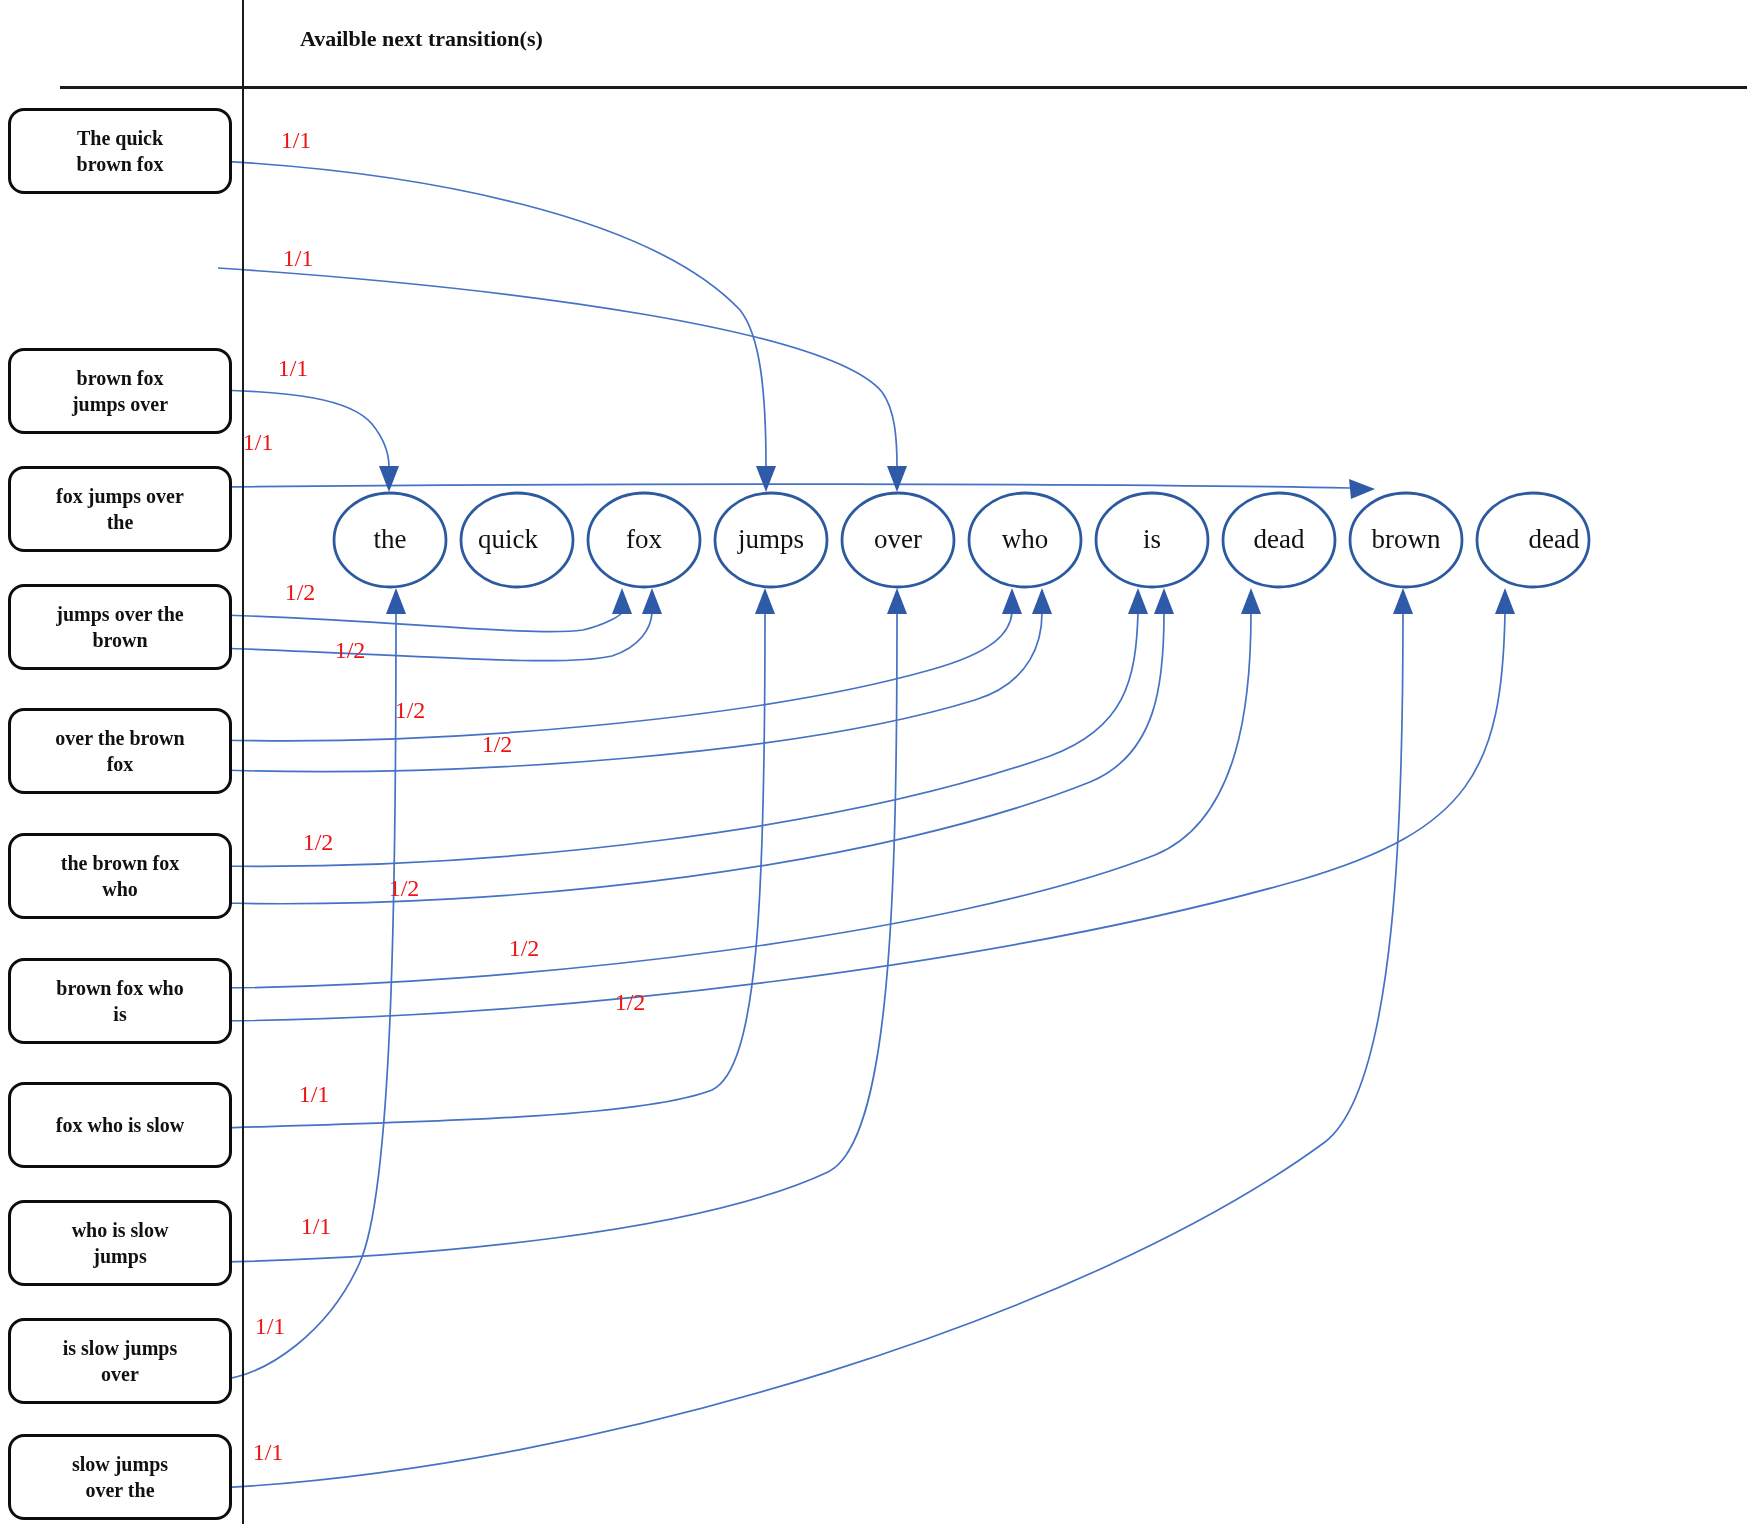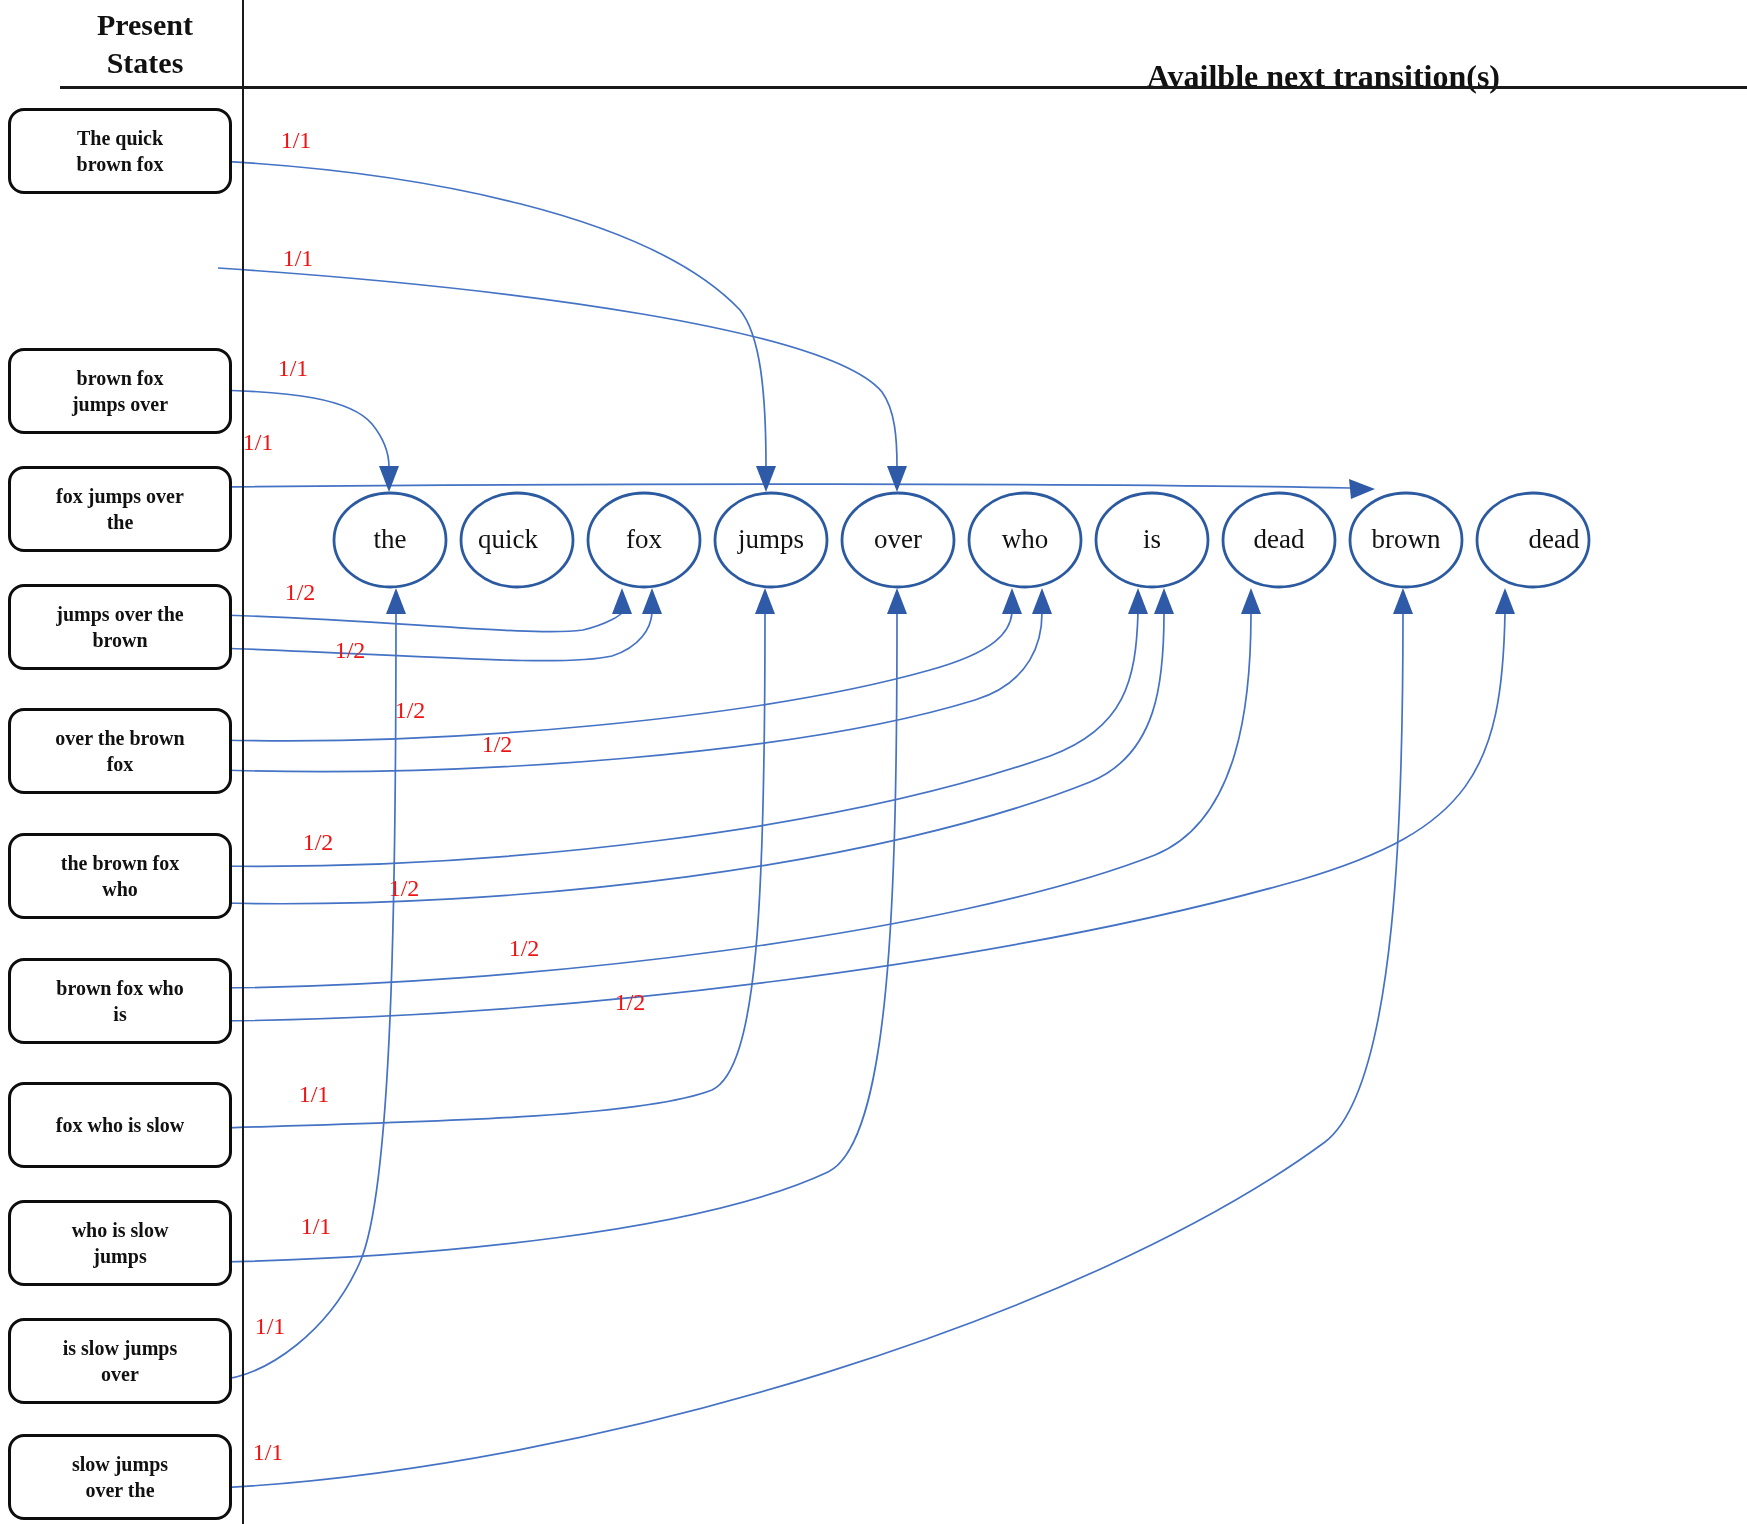--- a/index.html
+++ b/index.html
@@ -11,21 +11,21 @@
     overflow:hidden;
   }
   #wires{position:absolute;left:0;top:0;width:1747px;height:1524px;}
   .hdr-left{
     position:absolute;left:55px;top:6px;width:180px;
     text-align:center;font-weight:bold;font-size:30px;line-height:1.25;
     color:#111;white-space:pre-line;
   }
   .hdr-right{
     position:absolute;left:300px;top:26px;width:1200px;
-    text-align:right;font-weight:bold;font-size:32px;color:#111;margin-top:32px;
+    text-align:left;font-weight:bold;font-size:22px;color:#111;
   }
   .hrule{position:absolute;left:60px;top:86px;width:1687px;height:3px;background:#1a1a1a;}
   .vrule{position:absolute;left:242px;top:0px;width:2px;height:1524px;background:#1a1a1a;}
   .state-box{
     position:absolute;left:8px;width:224px;height:86px;
     border:3px solid #0d0d0d;border-radius:16px;background:#ffffff;
     display:flex;align-items:center;justify-content:center;
     box-sizing:border-box;
   }
   .state-box span{
@@ -97,22 +97,20 @@
       <polygon points="1164,588 1154,614 1174,614"></polygon>
       <polygon points="1251,588 1241,614 1261,614"></polygon>
       <polygon points="1505,588 1495,614 1515,614"></polygon>
       <polygon points="765,588 755,614 775,614"></polygon>
       <polygon points="897,588 887,614 907,614"></polygon>
       <polygon points="396,588 386,614 406,614"></polygon>
       <polygon points="1403,588 1393,614 1413,614"></polygon>
     </g>
   </svg>
 
-  <div class="hdr-left">Present
-States</div>
   <div class="hdr-right">Availble next transition(s)</div>
   <div class="hrule"></div>
   <div class="vrule"></div>
 
   <div class="state-box" style="top:108px">
       <span>The quick
 brown fox</span>
     </div>
   <div class="state-box" style="top:348px">
       <span>brown fox

